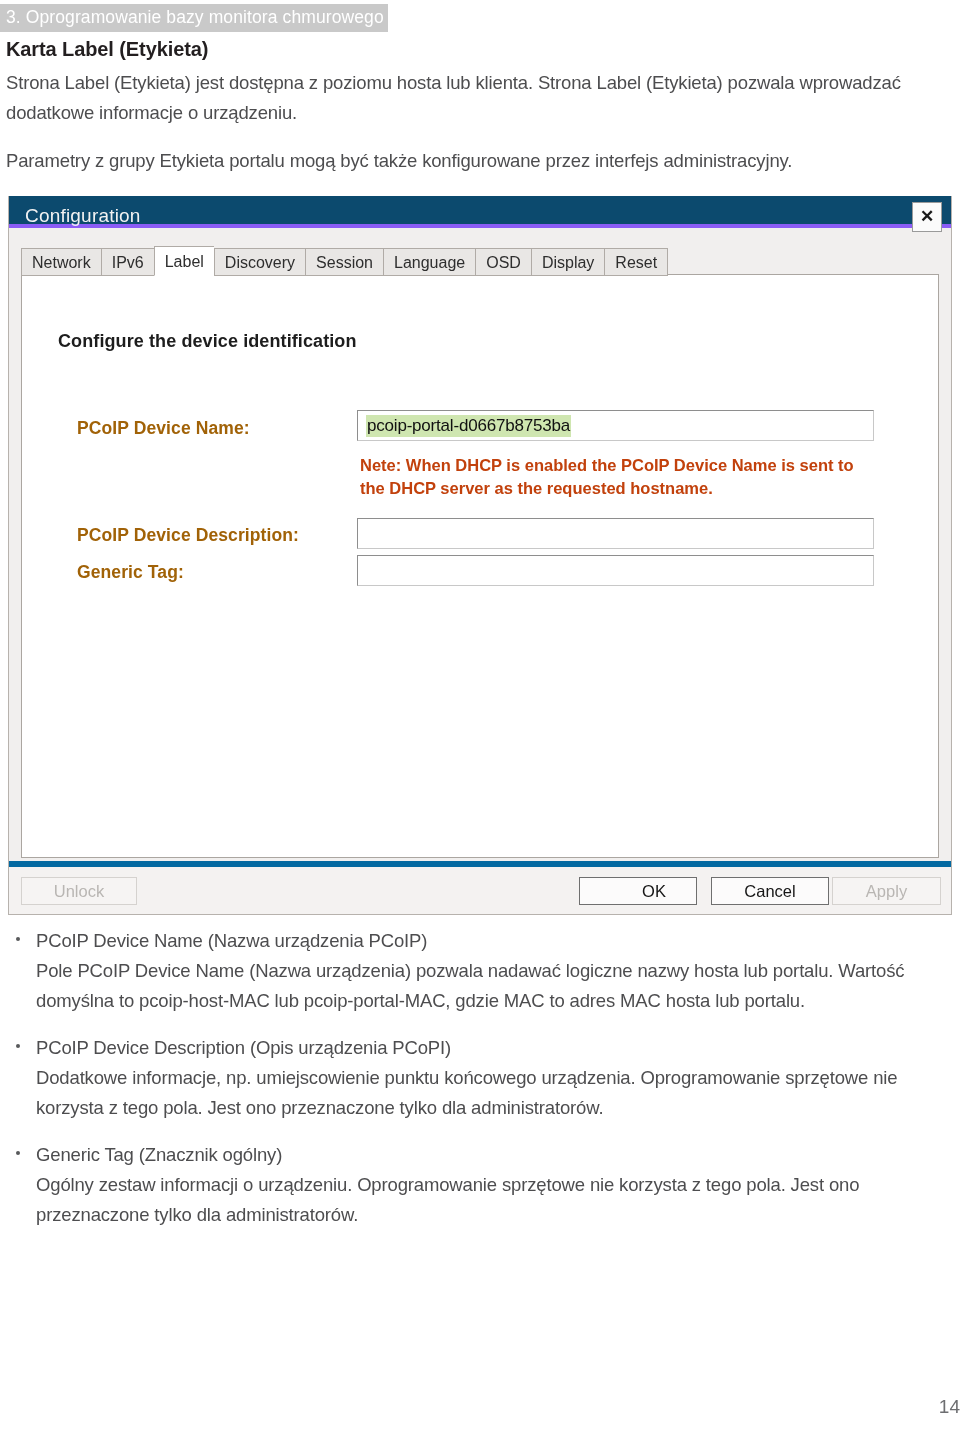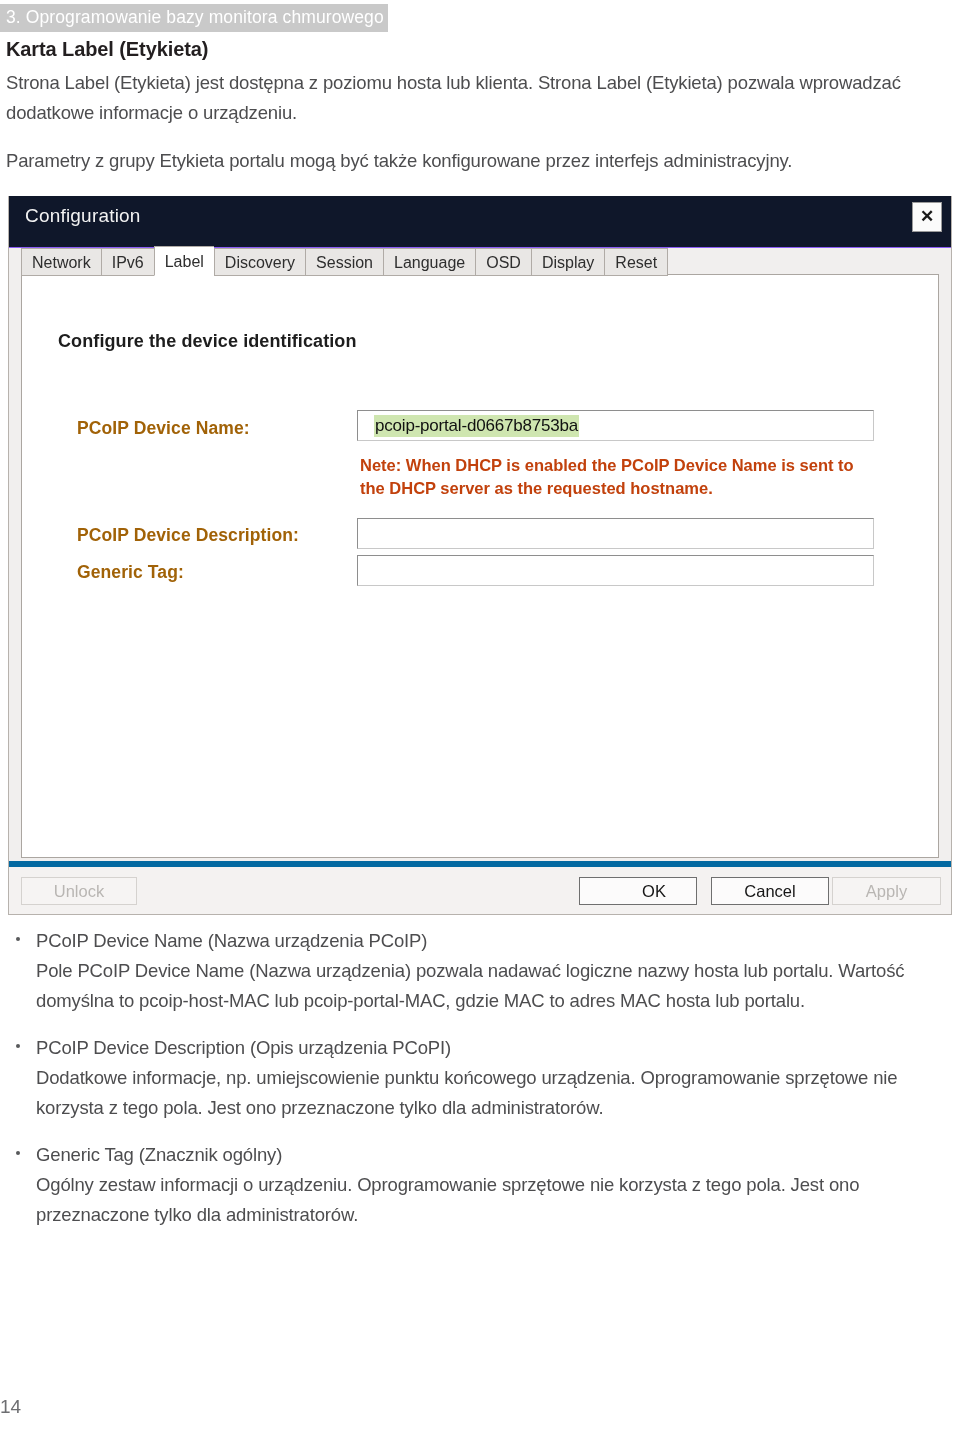--- a/index.html
+++ b/index.html
@@ -50,23 +50,23 @@
     position: absolute;
     left: 8px; top: 196px;
     width: 944px;
     height: 719px;
     background: #f1efee;
     border: 1px solid #b7b2ad;
     border-top: none;
   }
   .dlg-titlebar {
     position: relative;
-    height: 52px;
-    background: #0f172a;
-    border-bottom: 1px solid #8b5cf6;
+    height: 32px;
+    background: #0c4a6e;
+    border-bottom: 4px solid #8b5cf6;
   }
   .dlg-title {
     position: absolute;
     left: 16px; top: 9px;
     color: #f2f2f2;
     font-size: 19px;
     letter-spacing: 0.2px;
   }
   .dlg-close {
     position: absolute;
@@ -149,21 +149,21 @@
     position: absolute;
     left: 335px;
     width: 517px;
     height: 31px;
     background: #ffffff;
     border: 1px solid #8e8e8e;
     border-right-color: #c8c8c8;
     border-bottom-color: #c8c8c8;
     font-size: 17px;
     color: #111;
-    padding: 0 16px;
+    padding: 0 8px;
     line-height: 29px;
     overflow: hidden;
     white-space: nowrap;
   }
   .inp-name { top: 135px; }
   .inp-desc { top: 243px; }
   .inp-tag  { top: 280px; }
 
   .inp-name .hl {
     background: #cfe6b0;
@@ -237,21 +237,21 @@
     font-size: 18.5px;
     line-height: 30px;
     color: #4d4d4f;
     letter-spacing: -0.15px;
   }
 
   .page-number {
     position: absolute;
     left: 0; top: 1396px;
     width: 960px;
-    text-align: left;
+    text-align: right;
     font-size: 19px;
     color: #6d6e71;
   }
 </style>
 </head>
 <body>
 
 <div class="doc-banner">3. Oprogramowanie bazy monitora chmurowego</div>
 
 <h1 class="doc-h1">Karta Label (Etykieta)</h1>

